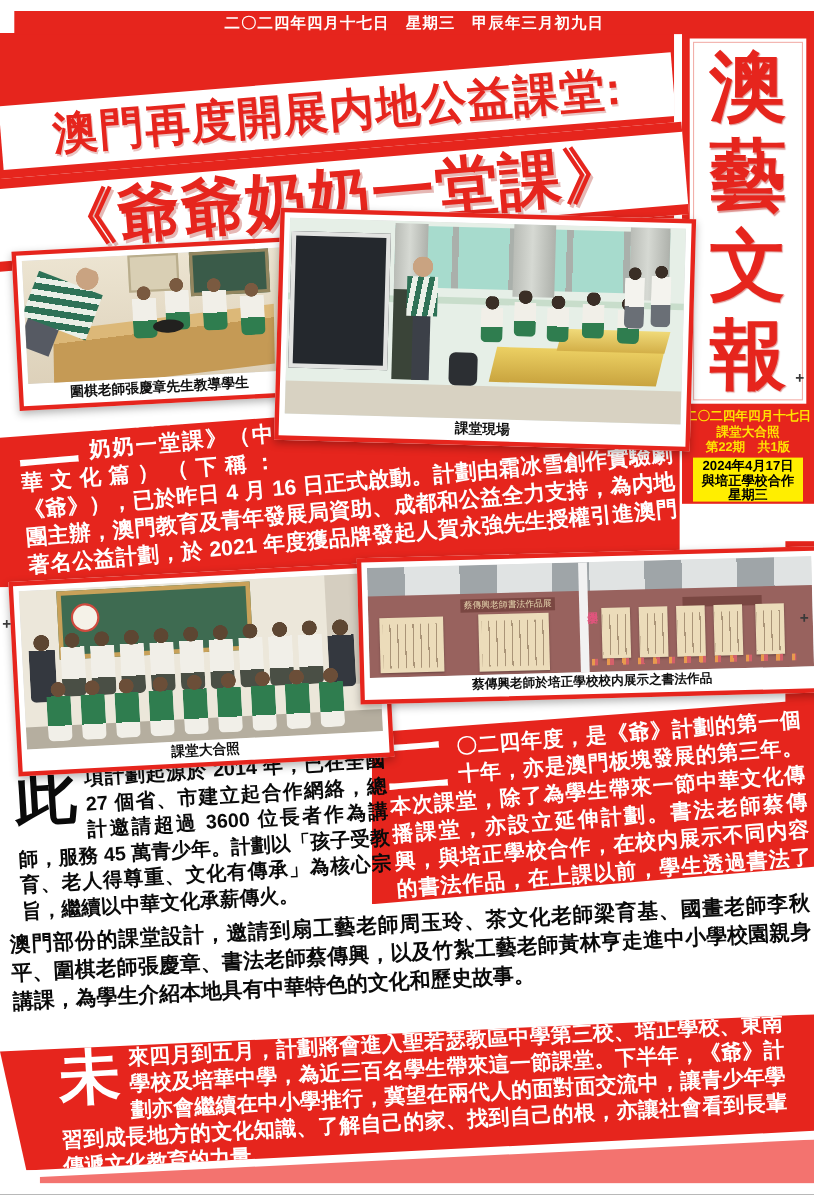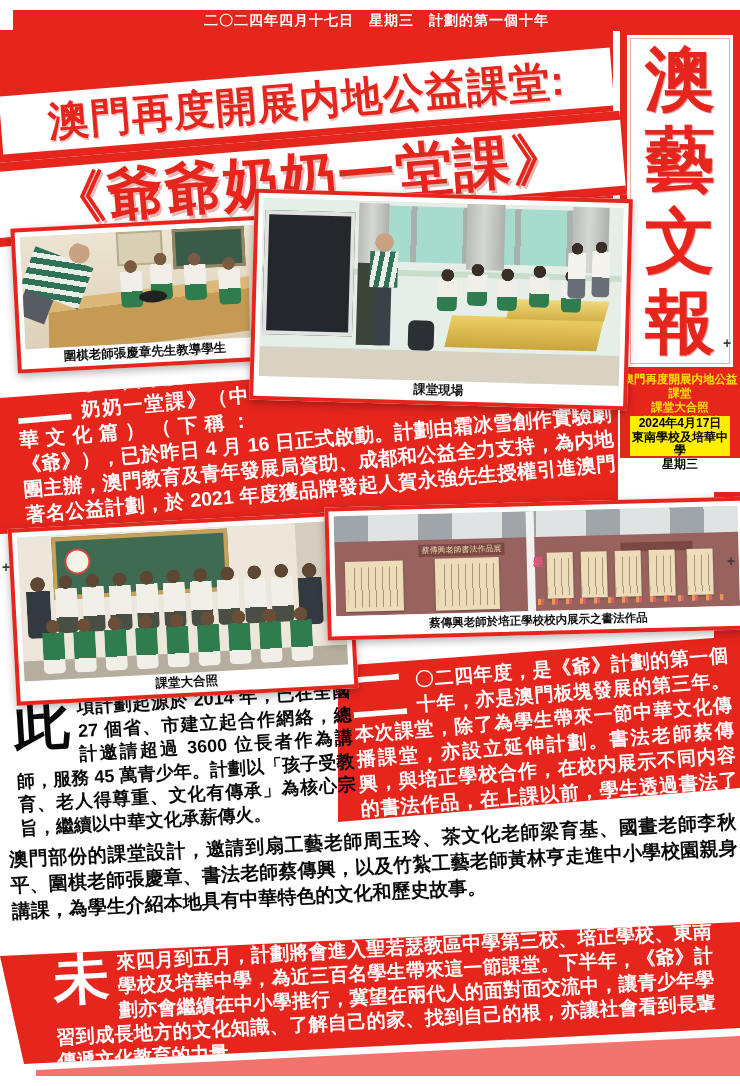--- a/index.html
+++ b/index.html
@@ -170,21 +170,21 @@
 
   
   .mark{position:absolute;color:#3a3a3a;font-size:14px;font-weight:bold;z-index:6;line-height:10px;}
 </style>
 </head>
 <body>
 
 <div class="page">
 
   <div class="date-bar">
-    <span>二〇二四年四月十七日　星期三　計劃的第一個十年</span>
+    <span>二〇二四年四月十七日　星期三　甲辰年三月初九日</span>
   </div>
 
   <div class="headline-red">
     <div class="band1">
       <span>澳門再度開展内地公益課堂:</span>
     </div>
   </div>
   <div class="band2">
     <span>《爺爺奶奶一堂課》</span>
   </div>
@@ -192,27 +192,27 @@
   <div class="sidebar-red">
     <div class="masthead-box">
       <div class="masthead-inner">
         <div class="mchar">澳</div>
         <div class="mchar">藝</div>
         <div class="mchar">文</div>
         <div class="mchar">報</div>
       </div>
     </div>
     <div class="masthead-info">
-      <div>澳門再度開展内地公益課堂</div>
+      <div>二〇二四年四月十七日</div>
       <div>課堂大合照</div>
       <div>第22期　共1版</div>
     </div>
     <div class="masthead-date">
       <div>2024年4月17日</div>
-      <div>東南學校及培華中學</div>
+      <div>與培正學校合作</div>
       <div>星期三</div>
     </div>
   </div>
 
   <div class="redblock1">
     <div class="para">
       <span class="dropcap dc-white">二</span>
       <span class="wrap-spacer"></span>
       <span>〇二四年度《爺爺奶奶一堂課》（中華文化篇）（下稱：《爺》），已於昨日 4 月 16 日正式啟動。計劃由霜冰雪創作實驗劇團主辦，澳門教育及青年發展局資助、成都和公益全力支持，為内地著名公益計劃，於 2021 年度獲品牌發起人賀永強先生授權引進澳門特區。</span>
     </div>

